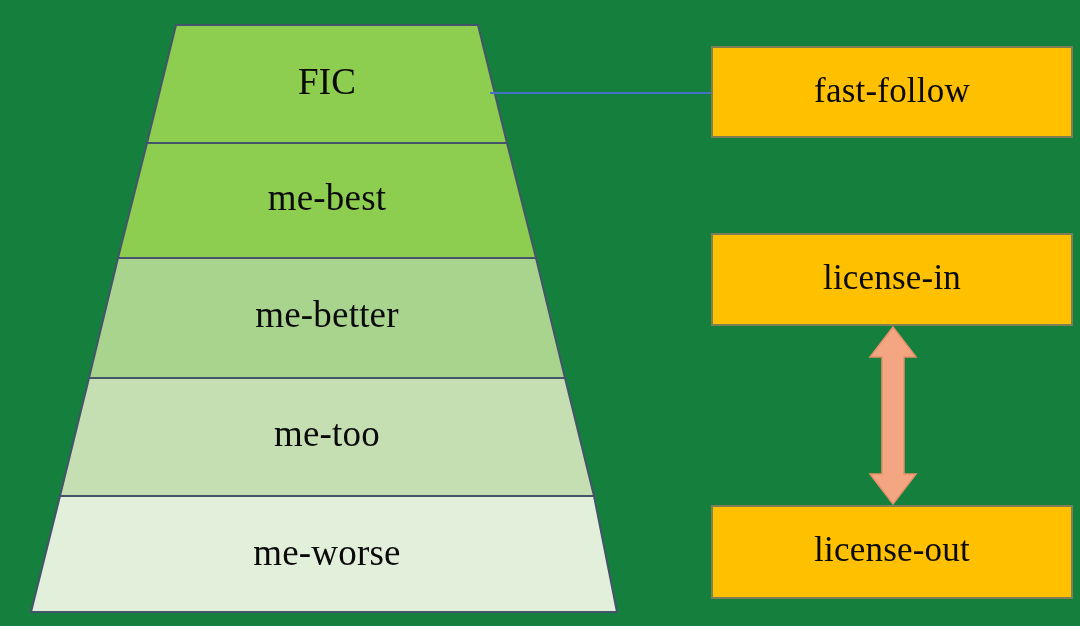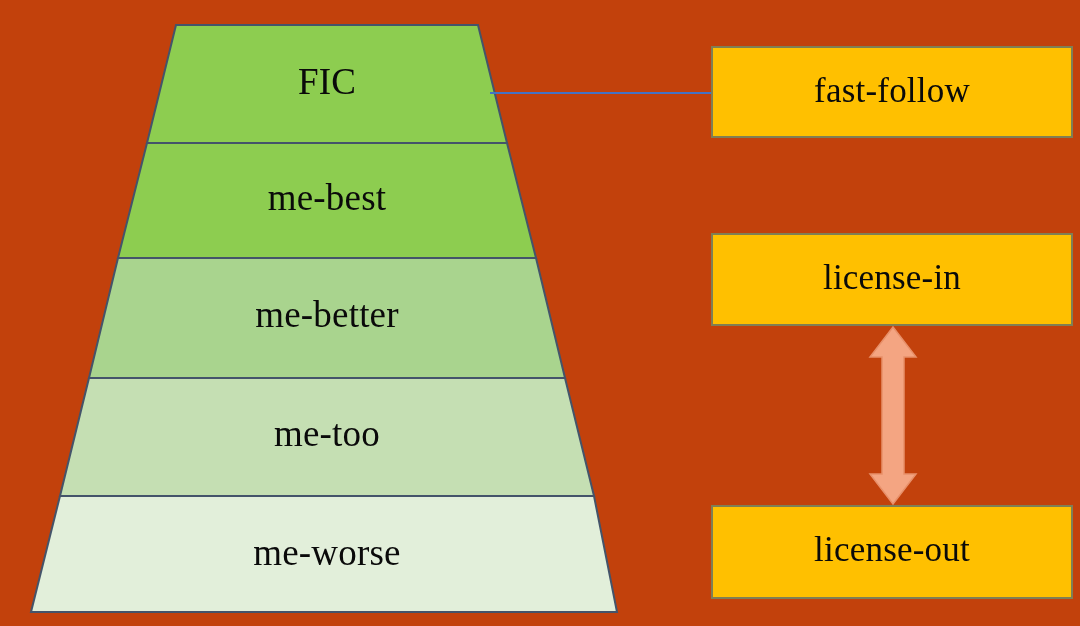--- a/index.html
+++ b/index.html
@@ -11,21 +11,21 @@
   body {
     width: 1080px;
     height: 626px;
     font-family: "Liberation Serif", "DejaVu Serif", serif;
     overflow: hidden;
   }
   #canvas {
     position: relative;
     width: 1080px;
     height: 626px;
-    background: #c2410c;
+    background: #15803d;
   }
   #diagram-svg {
     position: absolute;
     left: 0;
     top: 0;
     width: 1080px;
     height: 626px;
     display: block;
   }
   .pyramid-label {

